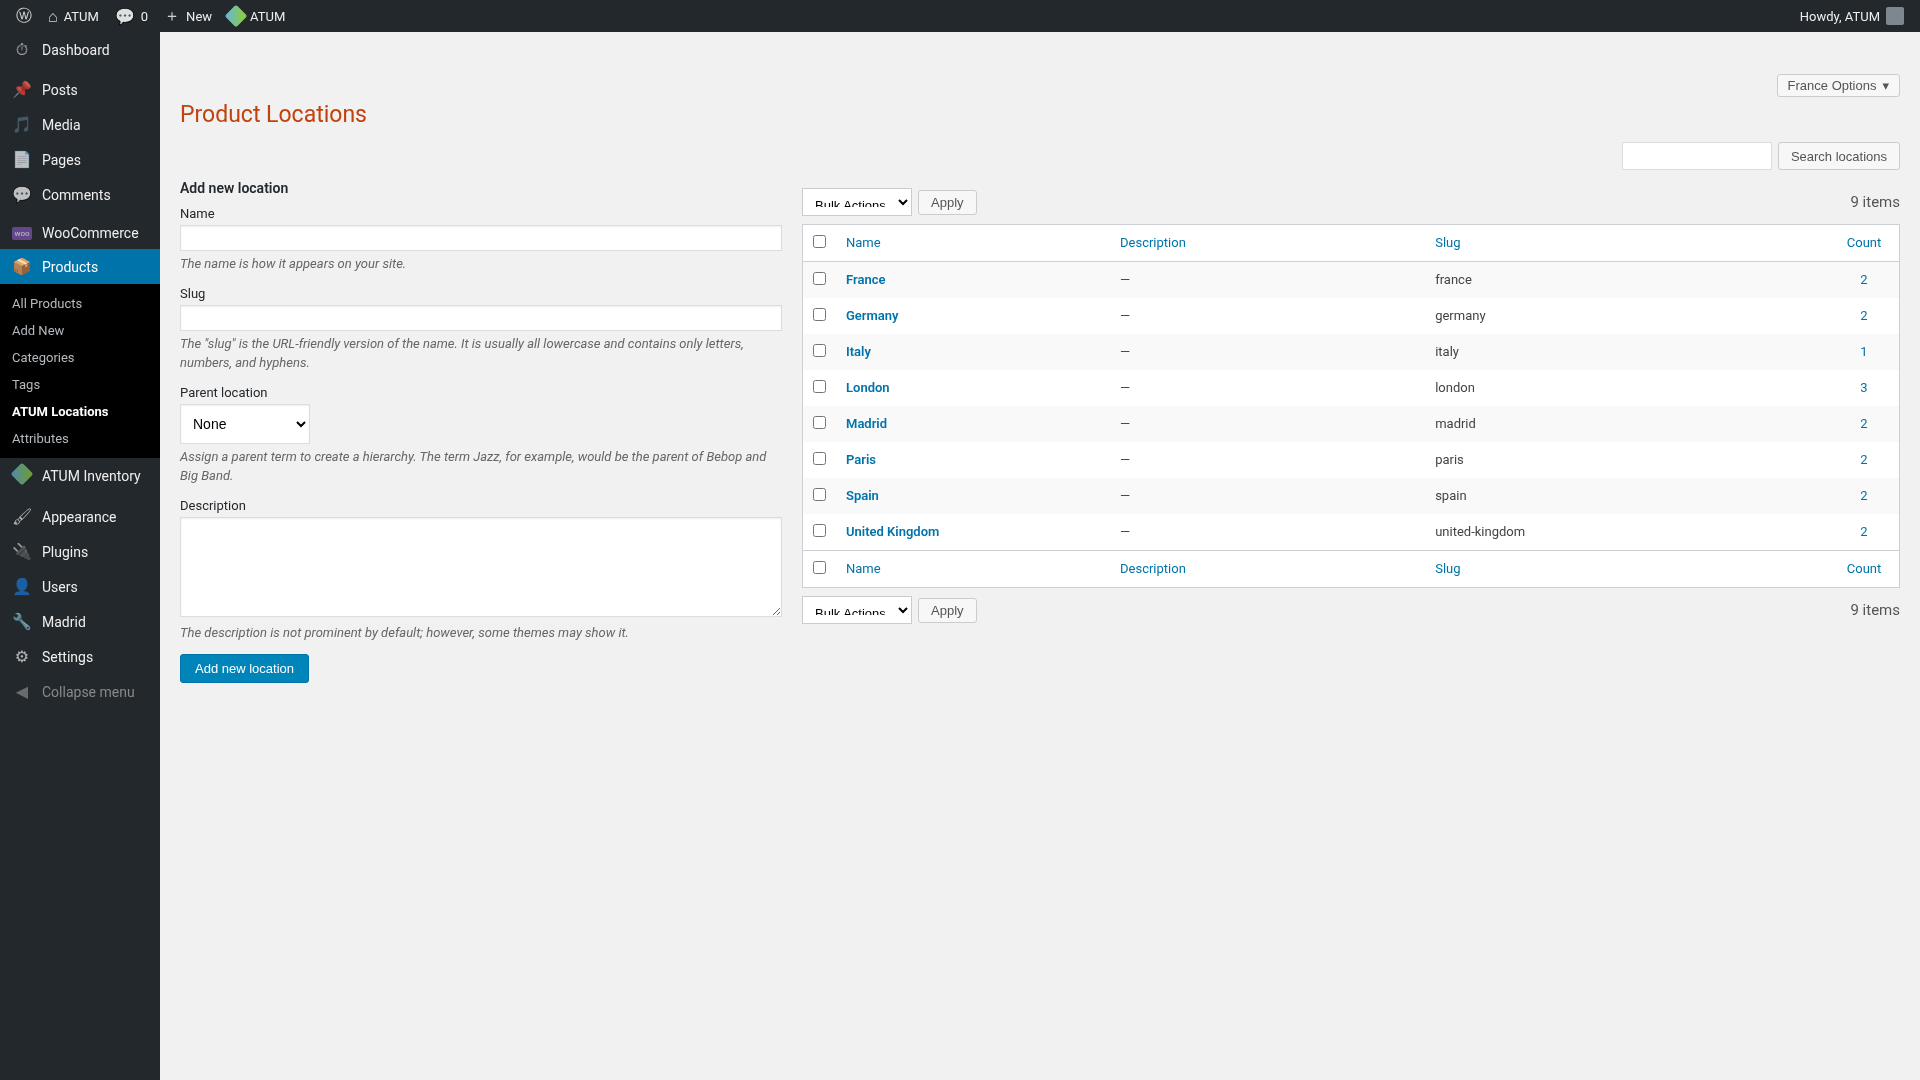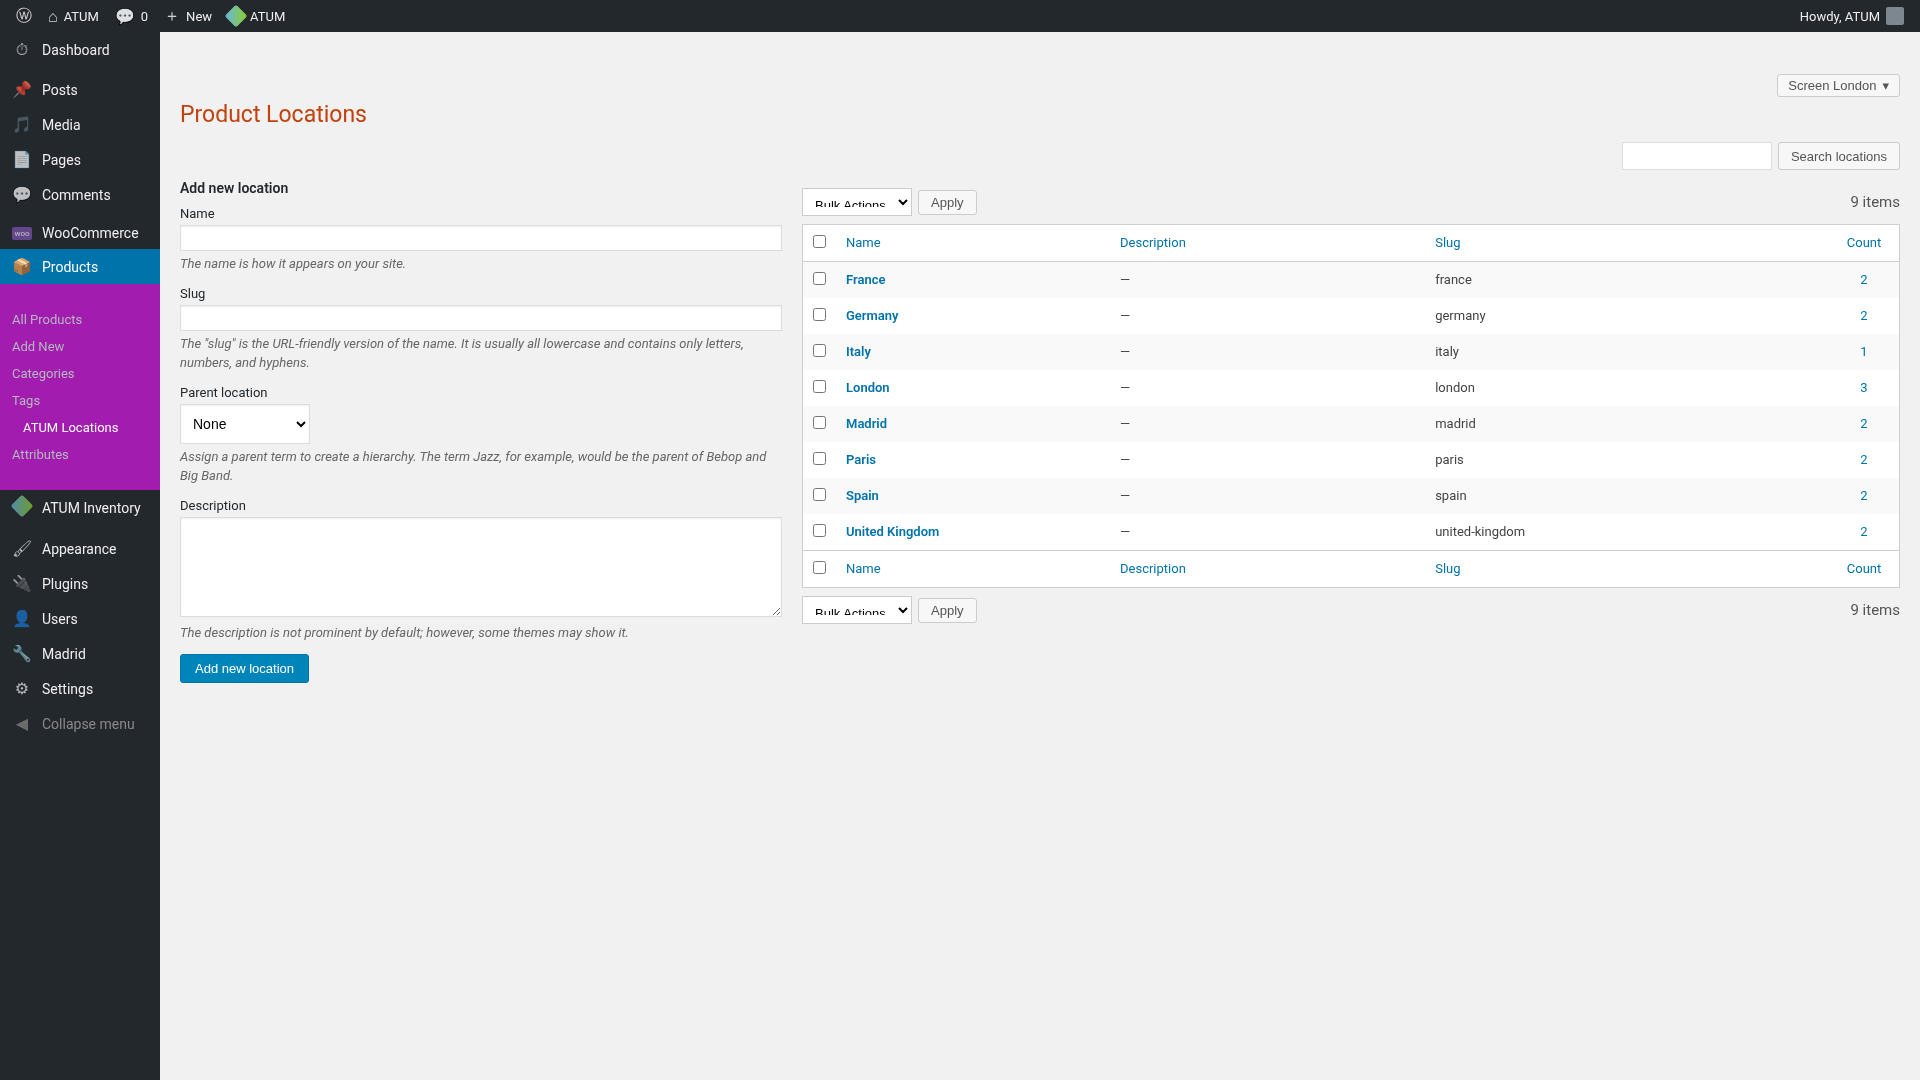--- a/index.html
+++ b/index.html
@@ -13,23 +13,23 @@
 .ab-icon { font-size: 16px; opacity: 0.85; }
 .avatar { width: 18px; height: 18px; background: #7c8790; border-radius: 2px; }
 .atum-ico { width: 16px; height: 16px; background: linear-gradient(45deg,#66b4e1,#8fd02a); border-radius: 2px; transform: rotate(45deg); }
 
 
 .admin-sidebar { position: fixed; top: 32px; left: 0; bottom: 0; width: 160px; background: #23282d; color: #eee; }
 .sidebar-item { display: flex; align-items: center; gap: 10px; padding: 8px 12px; color: #eee; cursor: pointer; font-size: 14px; }
 .sidebar-item.current { background: #0073aa; color: #fff; position: relative; }
 .sidebar-item.current::after { content: ""; position: absolute; right: -8px; top: 50%; transform: translateY(-50%); border: 8px solid transparent; border-right-color: #f1f1f1; }
 .sidebar-sep { height: 5px; }
-.submenu { background: #a21caf; padding: 22px 0; }
+.submenu { background: #000000; padding: 6px 0; }
 .submenu-item { padding: 6px 12px; font-size: 13px; color: #b4b9be; cursor: pointer; }
-.submenu-item.active { color: #fff; font-weight: 400; margin-left: 11px; }
+.submenu-item.active { color: #fff; font-weight: 700; }
 .sb-icon { width: 20px; font-size: 16px; text-align: center; opacity: 0.7; }
 .sidebar-item.current .sb-icon { opacity: 1; }
 
 
 .content { margin-left: 160px; margin-top: 32px; padding: 10px 20px 40px; }
 .screen-options-wrap { display: flex; justify-content: flex-end; margin-bottom: 4px; }
 .screen-options-btn { background: #f7f7f7; border: 1px solid #ccc; border-radius: 3px; padding: 3px 10px; font-size: 13px; cursor: pointer; color: #555; display: flex; align-items: center; gap: 6px; }
 .page-title { font-size: 23px; font-weight: 400; color: #c2410c; margin: 0 0 14px; }
 
 .columns { display: flex; gap: 20px; }
@@ -165,21 +165,21 @@
     </div>
     <div class="sidebar-item" style="color: rgb(136, 136, 136);">
       <span class="sb-icon">◀</span>
       <span>Collapse menu</span>
     </div>
   </div>
 
 <div class="content">
   <div class="screen-options-wrap">
     <button class="screen-options-btn">
-        <span>Screen London</span>
+        <span>France Options</span>
         <span>▾</span>
       </button>
   </div>
   <h1 class="page-title">Product Locations</h1>
 
   <div class="search-wrap">
     <input type="text" class="search-input" style="">
     <button class="btn-secondary">Search locations</button>
   </div>
 

